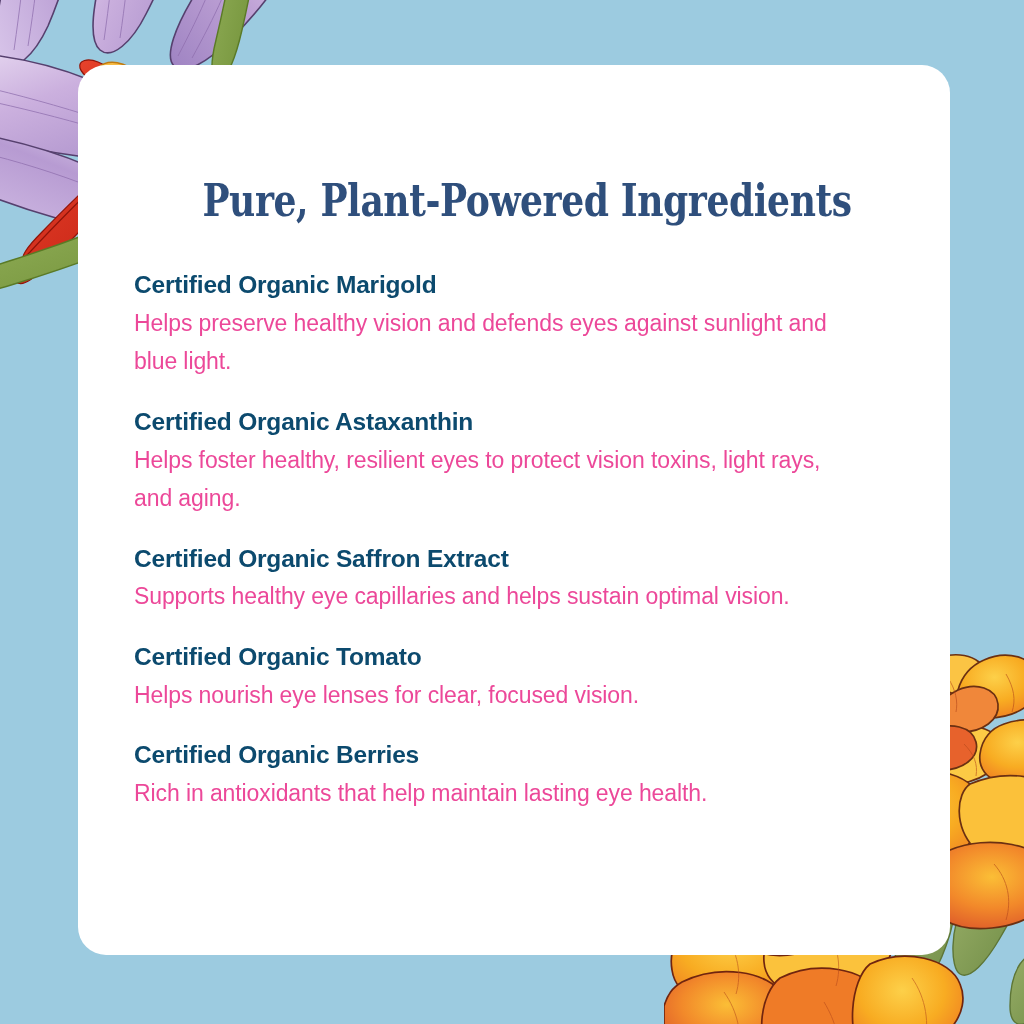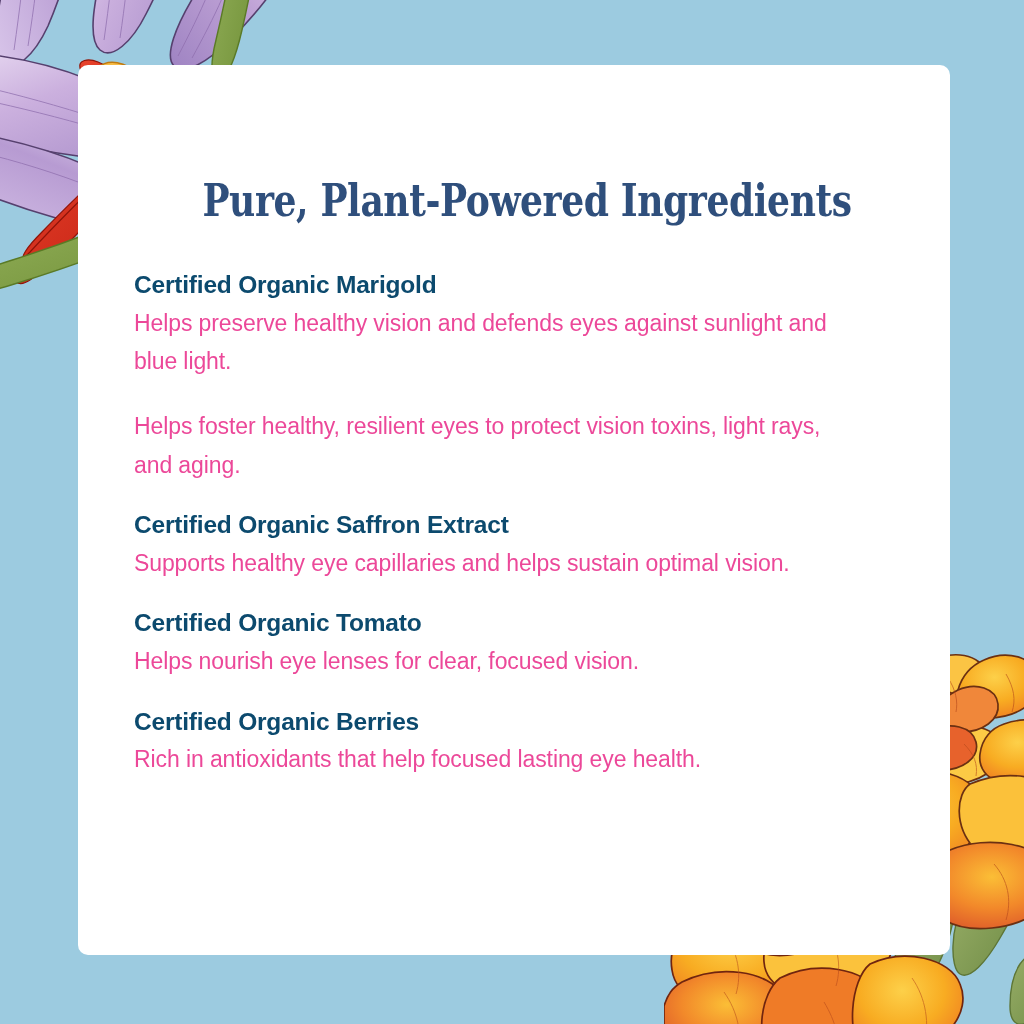--- a/index.html
+++ b/index.html
@@ -14,21 +14,21 @@
 
   .deco { position:absolute; pointer-events:none; }
   #deco-top-left  { left:-30px; top:-120px; width:420px; height:520px; }
   #deco-bot-right { right:-40px; bottom:-30px; width:400px; height:420px; }
 
   #card {
     position:absolute;
     left:78px; top:65px;
     width:872px; height:890px;
     background:#ffffff;
-    border-radius:10px;
+    border-radius:28px;
   }
 
   #content { padding:0 56px; }
 
   #page-title {
     font-family:"DejaVu Serif","Liberation Serif",serif;
     font-weight:700;
     font-size:44px;
     letter-spacing:-0.5px;
     color:#2f4f7c;
@@ -232,35 +232,36 @@
       <h1 id="page-title">Pure, Plant-Powered Ingredients</h1>
 
       <div id="ingredient-list">
 
         <div class="ingredient">
           <div class="ingredient-name">Certified Organic Marigold</div>
           <div class="ingredient-desc">Helps preserve healthy vision and defends eyes against sunlight and blue light.</div>
         </div>
 
         <div class="ingredient">
+          <div class="ingredient-name">Certified Organic Astaxanthin</div>
           <div class="ingredient-desc">Helps foster healthy, resilient eyes to protect vision toxins, light rays, and aging.</div>
         </div>
 
         <div class="ingredient">
           <div class="ingredient-name">Certified Organic Saffron Extract</div>
           <div class="ingredient-desc">Supports healthy eye capillaries and helps sustain optimal vision.</div>
         </div>
 
         <div class="ingredient">
           <div class="ingredient-name">Certified Organic Tomato</div>
           <div class="ingredient-desc">Helps nourish eye lenses for clear, focused vision.</div>
         </div>
 
         <div class="ingredient">
           <div class="ingredient-name">Certified Organic Berries</div>
-          <div class="ingredient-desc">Rich in antioxidants that help focused lasting eye health.</div>
+          <div class="ingredient-desc">Rich in antioxidants that help maintain lasting eye health.</div>
         </div>
 
       </div>
     </div>
   </div>
 
 </div>
 
 </body></html>

